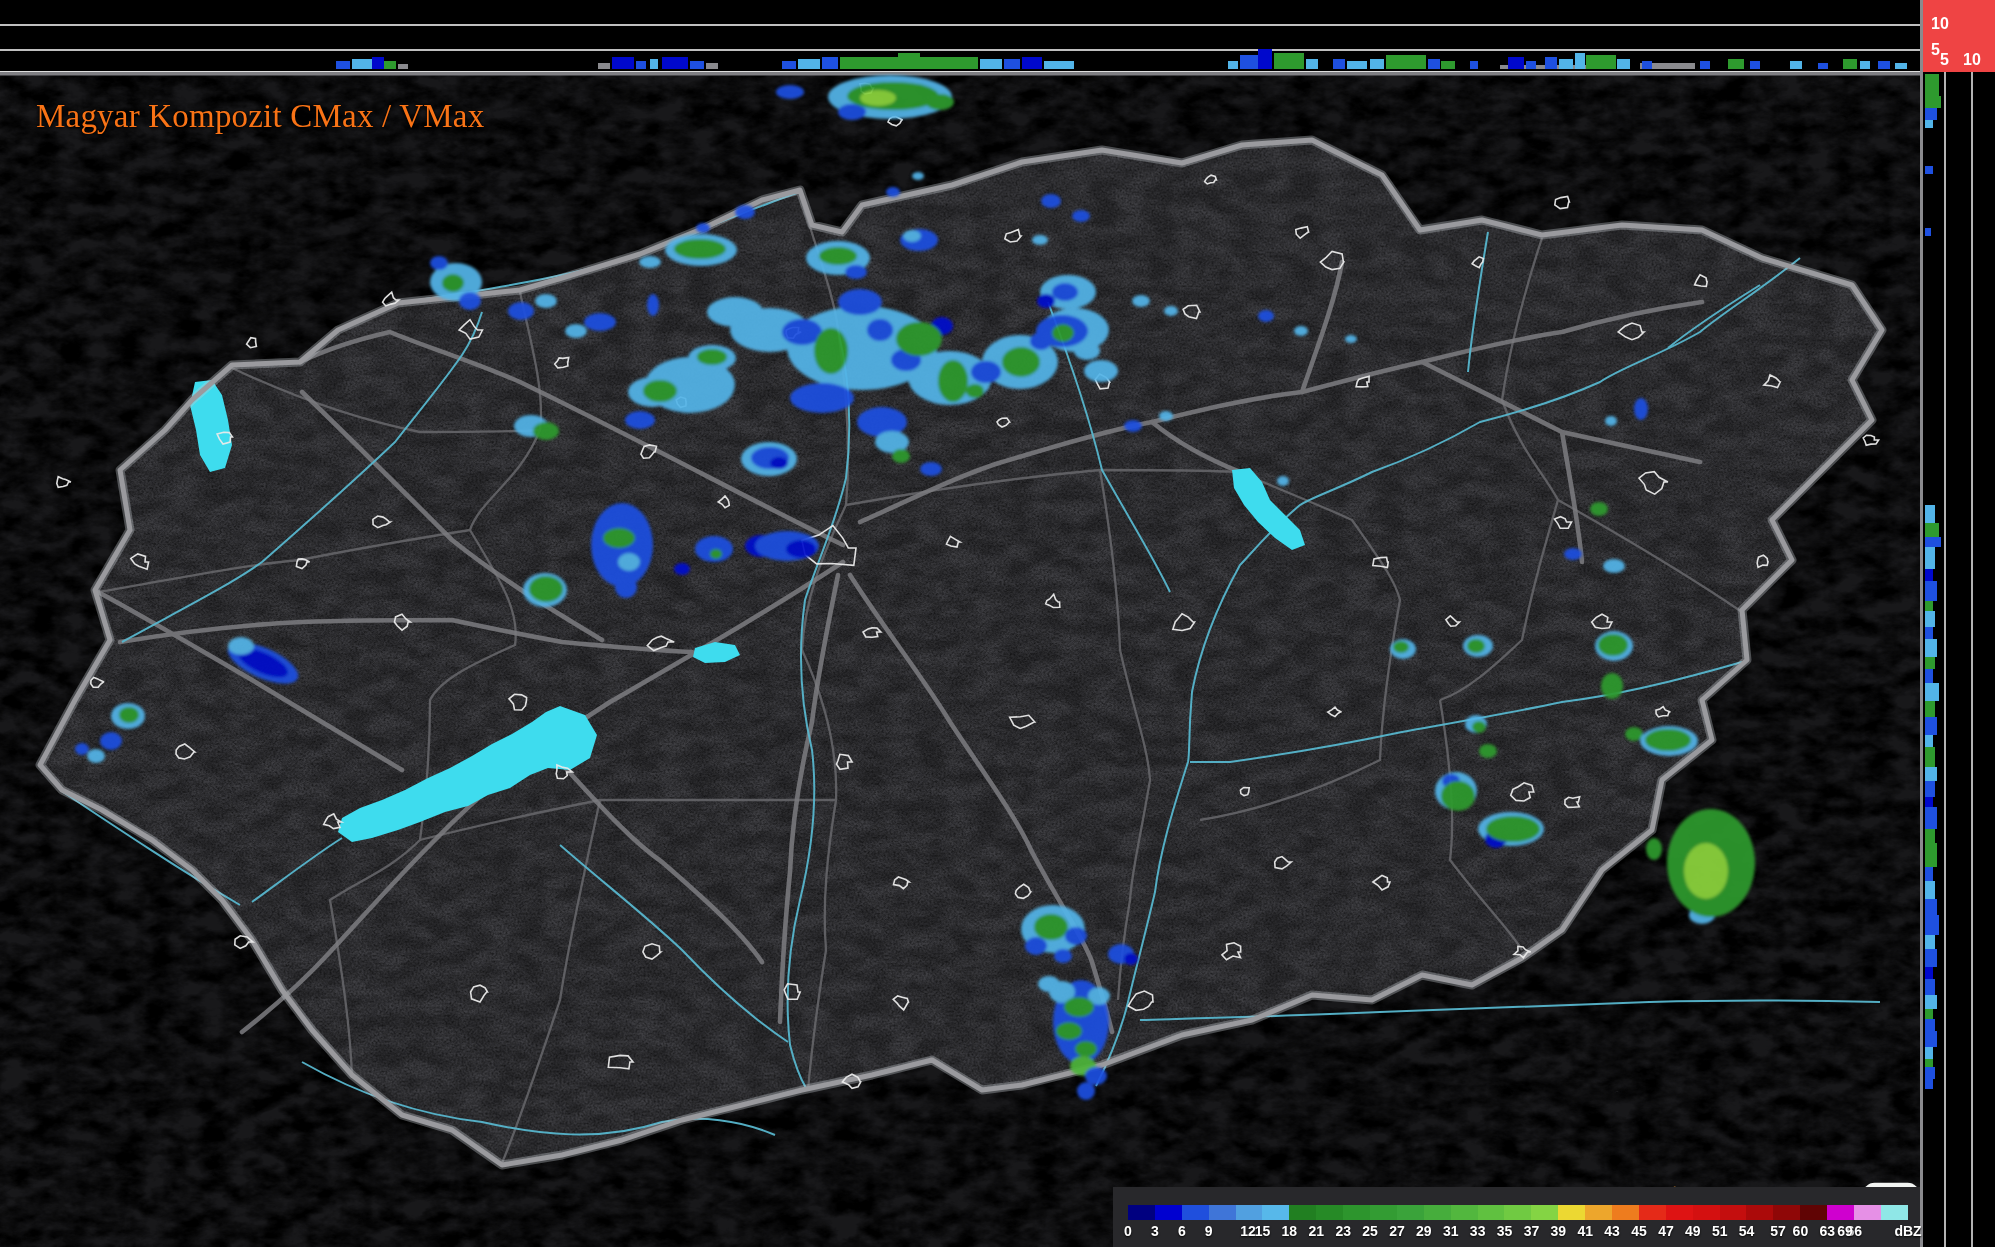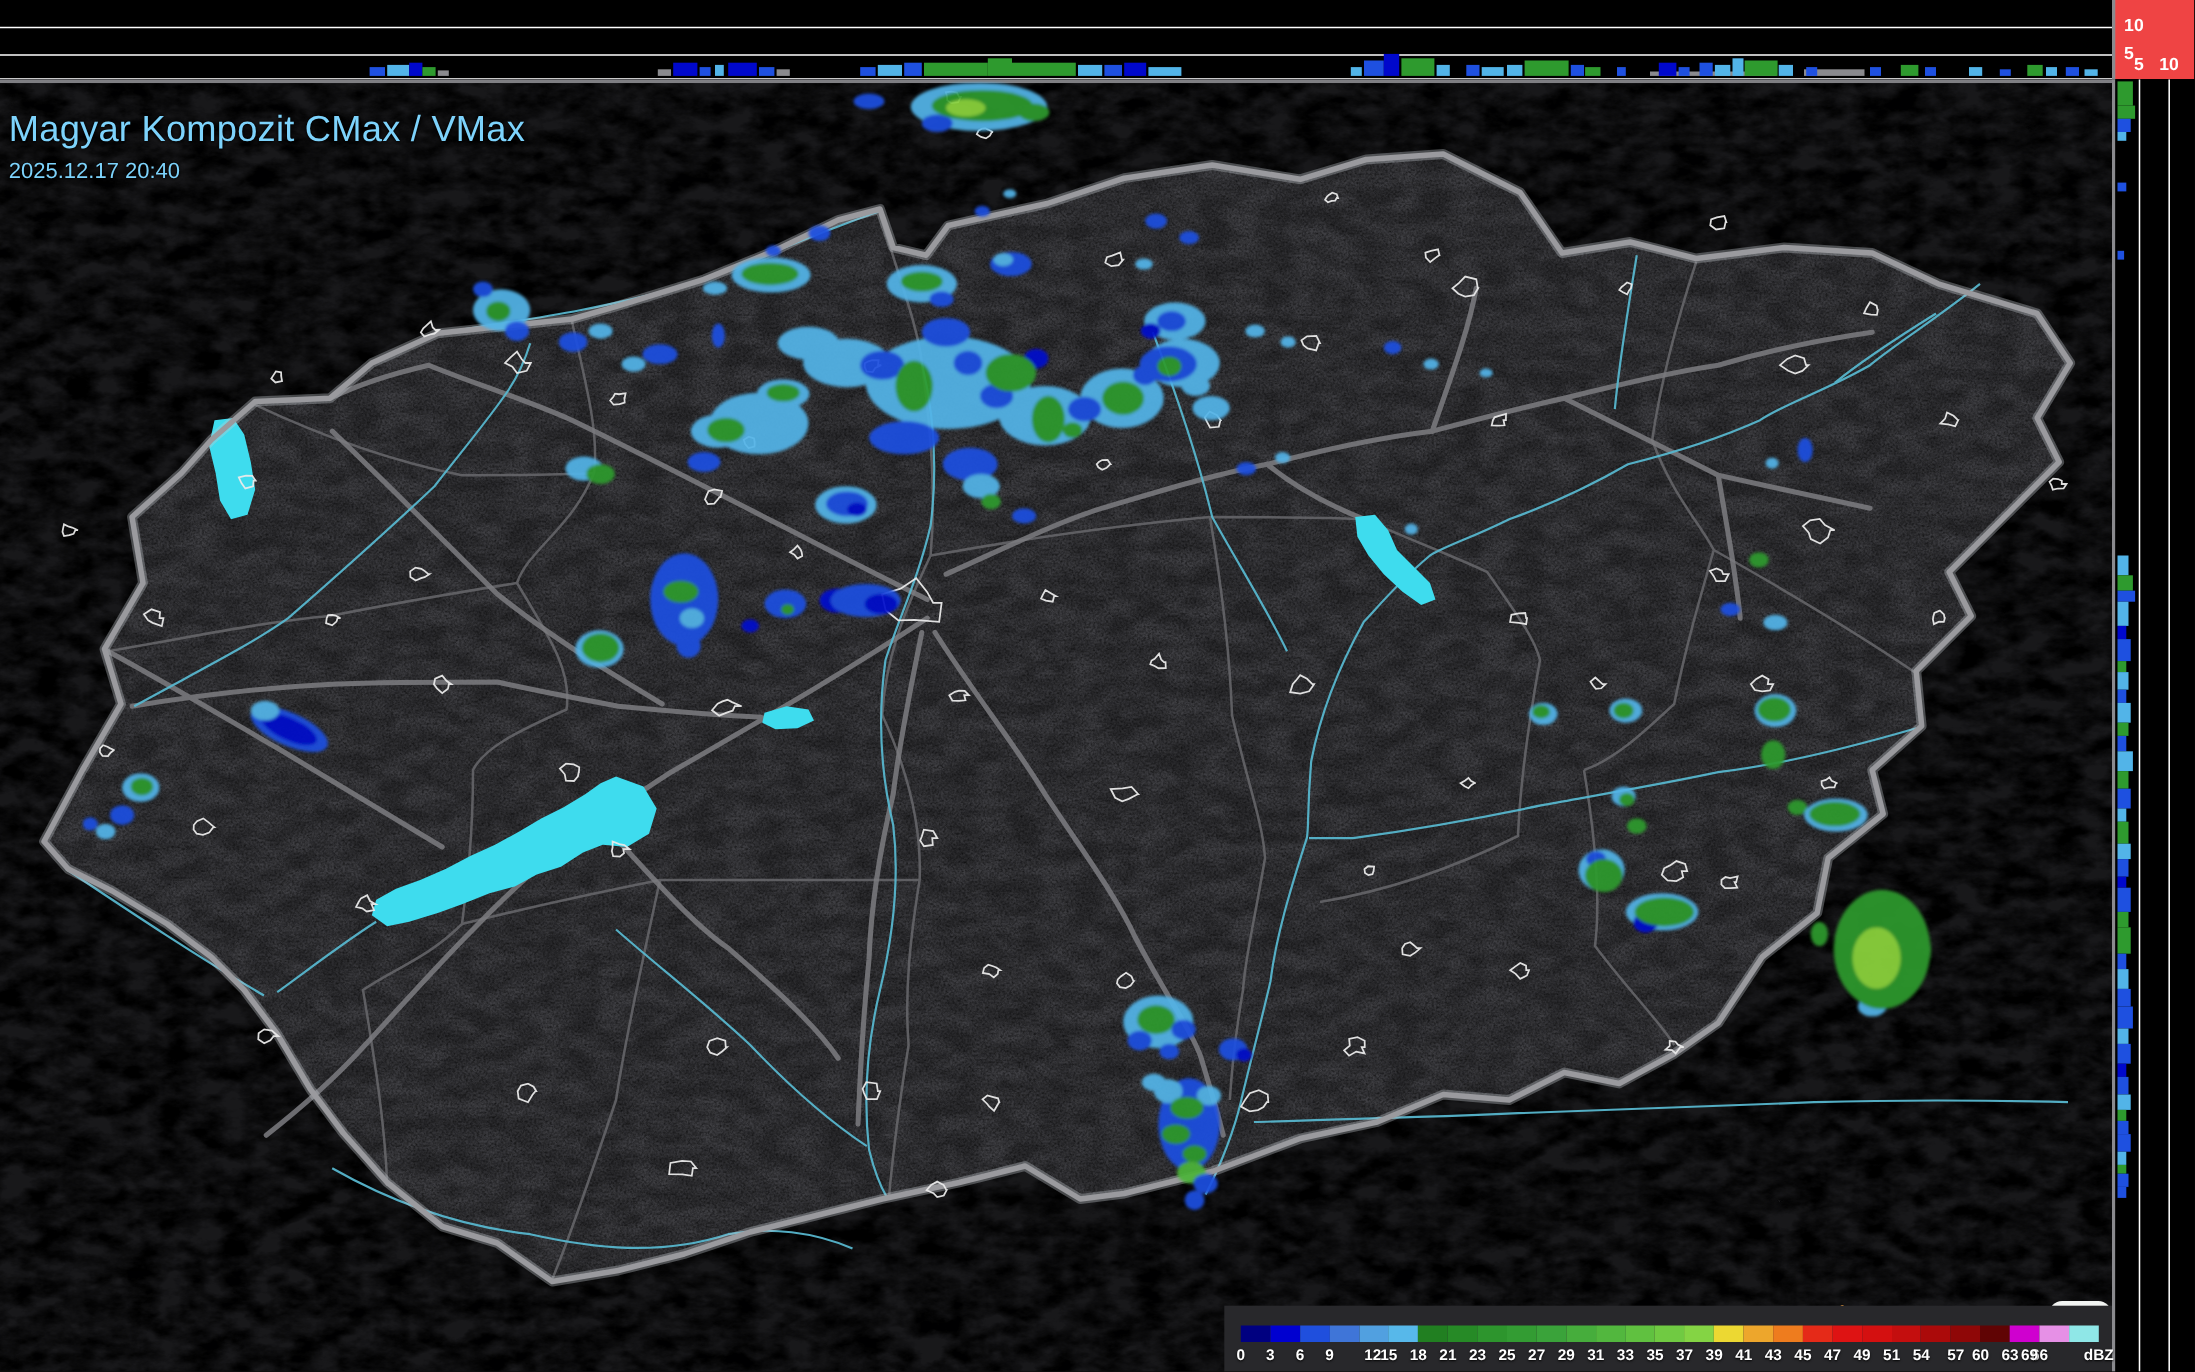--- a/index.html
+++ b/index.html
@@ -10,21 +10,21 @@
                border-bottom:1px solid #dedede;}
   
   .right-profile{position:absolute;left:1920px;top:72px;width:75px;height:1175px;background:#000;
                  border-left:3px solid #8a8a8e;box-sizing:border-box;}
   
   .corner{position:absolute;left:1920px;top:0;width:75px;height:72px;background:#ef4444;
           border-left:3px solid #8a8a8e;box-sizing:border-box;}
   .axis-lbl{position:absolute;color:#fff;font-weight:bold;font-size:16px;line-height:1;}
   
   .map-area{position:absolute;left:0;top:72px;width:1920px;height:1175px;background:#232326;}
-  .title-block{position:absolute;left:8px;top:26px;color:#7dd3fc;text-shadow:0 1px 4px #000,0 0 2px #000;}
+  .title-block{position:absolute;left:36px;top:26px;color:#f97316;text-shadow:0 1px 4px #000,0 0 2px #000;font-family:Liberation Serif, serif;}
   .title{font-size:33px;letter-spacing:.2px;}
   .timestamp{font-size:20px;margin-top:9px;}
   
   .legend{position:absolute;left:1113px;top:1187px;width:807px;height:60px;background:#28282b;}
   .legend-bar{position:absolute;left:15px;top:18px;width:780px;height:15px;display:flex;}
   .legend-bar div{flex:1;}
   .legend-labels{position:absolute;left:0;top:36px;width:100%;height:20px;}
   .legend-labels span{position:absolute;transform:translateX(-50%);color:#fff;font-weight:bold;
                       font-size:14px;white-space:nowrap;text-shadow:0 1px 2px #000;}
   
@@ -453,21 +453,20 @@
           <ellipse cx="1599" cy="437" rx="9" ry="7" fill="#2e9a2e"></ellipse>
           <ellipse cx="1641" cy="337" rx="7" ry="11" fill="#1e50e0"></ellipse>
           <ellipse cx="1611" cy="349" rx="6" ry="5" fill="#52b4e8"></ellipse>
           <ellipse cx="1573" cy="482" rx="9" ry="6" fill="#1e50e0"></ellipse>
           <ellipse cx="1614" cy="494" rx="11" ry="7" fill="#52b4e8"></ellipse>
         </g>
       </svg>
 
     <div class="title-block">
       <div class="title">Magyar Kompozit CMax / VMax</div>
-      <div class="timestamp">2025.12.17 20:40</div>
     </div>
 
     <div class="logo">
       <svg width="66" height="70" viewBox="0 0 66 70">
         <g stroke="#e89a3e" stroke-width="4.5" stroke-linecap="round" fill="none">
           <ellipse cx="34" cy="38" rx="15" ry="10.5" stroke-width="6" transform="rotate(-8 34 38)"></ellipse>
           <line x1="34" y1="14" x2="34" y2="6"></line>
             <line x1="45" y1="18" x2="50" y2="11"></line>
           <line x1="53" y1="27" x2="60" y2="23"></line>
             <line x1="55" y1="38" x2="63" y2="38"></line>

